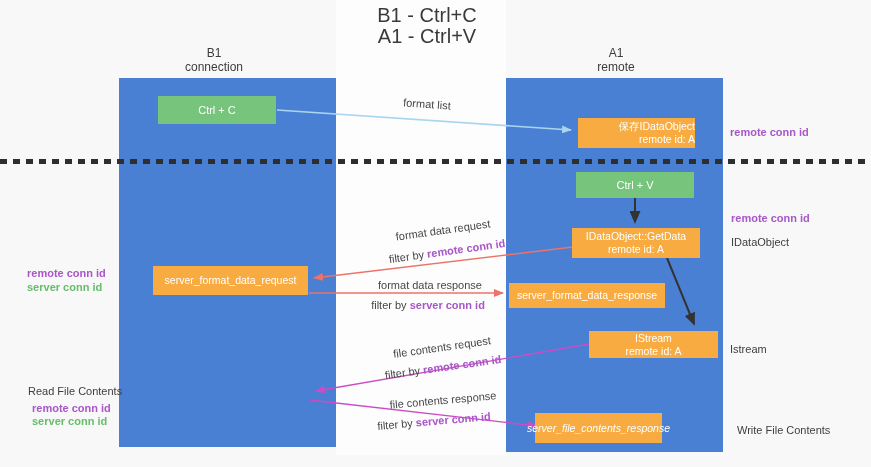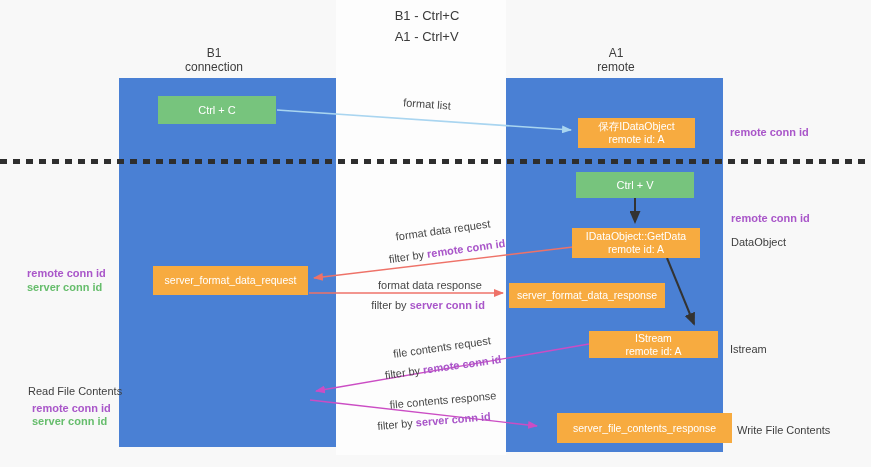--- a/index.html
+++ b/index.html
@@ -10,21 +10,21 @@
   }
   *{margin:0;padding:0;box-sizing:border-box;}
   html,body{background:var(--bg);}
   .canvas{
     position:relative;width:871px;height:467px;overflow:hidden;
     font-family:"Liberation Sans",sans-serif;color:var(--text-dark);
     background:var(--bg);
   }
   .band{position:absolute;left:336px;top:0;width:170px;height:455px;background:var(--band);}
   .title{position:absolute;left:427px;top:5px;transform:translateX(-50%);
-    text-align:left;font-size:13px;line-height:21px;color:#3a3a3a;}
+    text-align:center;font-size:20px;line-height:21px;color:#3a3a3a;}
   .lane{position:absolute;background:var(--lane-blue);}
   .lane-header{position:absolute;text-align:center;font-size:12px;line-height:14px;color:#3c3c3c;transform:translateX(-50%);}
   .node{position:absolute;display:flex;flex-direction:column;align-items:center;justify-content:center;
     color:#fff;font-size:11px;line-height:13px;text-align:center;}
   .node.green{background:var(--node-green);}
   .node.orange{background:var(--node-orange);}
   .node .small{font-size:10.5px;}
   .dashes{position:absolute;left:0;top:159px;width:871px;height:5px;
     background:repeating-linear-gradient(90deg,#2e2e2e 0 7px,transparent 7px 13px);}
   .lbl{position:absolute;font-size:11px;white-space:nowrap;color:#474747;}
@@ -92,21 +92,21 @@
     <line class="st-mag" x1="589" y1="344" x2="316" y2="391" marker-end="url(#mh-mag)"></line>
     <line class="st-mag" x1="310" y1="400" x2="537" y2="426" marker-end="url(#mh-mag)"></line>
   </svg>
 
   <div class="dashes"></div>
 
   <div class="node green" style="left:158px;top:96px;width:118px;height:28px;">
     <div>Ctrl + C</div>
   </div>
 
-  <div class="node orange small" style="left:578px;top:118px;width:117px;height:30px;">
+  <div class="node orange small" style="left:578px;top:118px;width:117px;height:30px;align-items:flex-end;">
     <div class="small">保存IDataObject</div>
     <div class="small">remote id: A</div>
   </div>
 
   <div class="node green" style="left:576px;top:172px;width:118px;height:26px;">
     <div>Ctrl + V</div>
   </div>
 
   <div class="node orange" style="left:572px;top:228px;width:128px;height:30px;">
     <div class="small">IDataObject::GetData</div>
@@ -120,21 +120,21 @@
   <div class="node orange" style="left:509px;top:283px;width:156px;height:25px;">
     <div class="small">server_format_data_response</div>
   </div>
 
   <div class="node orange" style="left:589px;top:331px;width:129px;height:27px;">
     <div class="small">IStream</div>
     <div class="small">remote id: A</div>
   </div>
 
 
-  <div class="node orange" style="left:557px;top:413px;width:175px;height:30px;">
+  <div class="node orange" style="left:535px;top:413px;width:127px;height:30px;font-style:italic;">
     <div class="small">server_file_contents_response</div>
   </div>
 
   <div class="lbl t-dn4" style="left:427px;top:98px;">format list</div>
 
   <div class="lbl t-up8" style="left:443px;top:224px;">format data request</div>
   <div class="lbl t-up8" style="left:447px;top:245px;">
     <span>filter by </span><span class="b-purple">remote conn id</span>
   </div>
 
@@ -148,21 +148,21 @@
     <span>filter by </span><span class="b-purple">remote conn id</span>
   </div>
 
   <div class="lbl t-up5" style="left:443px;top:394px;">file contents response</div>
   <div class="lbl t-up5" style="left:434px;top:415px;">
     <span>filter by </span><span class="b-purple">server conn id</span>
   </div>
 
   <div class="side b-purple" style="left:730px;top:126px;">remote conn id</div>
   <div class="side b-purple" style="left:731px;top:212px;">remote conn id</div>
-  <div class="side" style="left:731px;top:236px;">DataObject</div>
+  <div class="side" style="left:731px;top:236px;">IDataObject</div>
   <div class="side" style="left:730px;top:343px;">Istream</div>
   <div class="side" style="left:737px;top:424px;">Write File Contents</div>
 
   <div class="side b-purple" style="left:27px;top:267px;">remote conn id</div>
   <div class="side b-green" style="left:27px;top:281px;">server conn id</div>
   <div class="side" style="left:28px;top:385px;">Read File Contents</div>
   <div class="side b-purple" style="left:32px;top:402px;">remote conn id</div>
   <div class="side b-green" style="left:32px;top:415px;">server conn id</div>
 
 </div>

